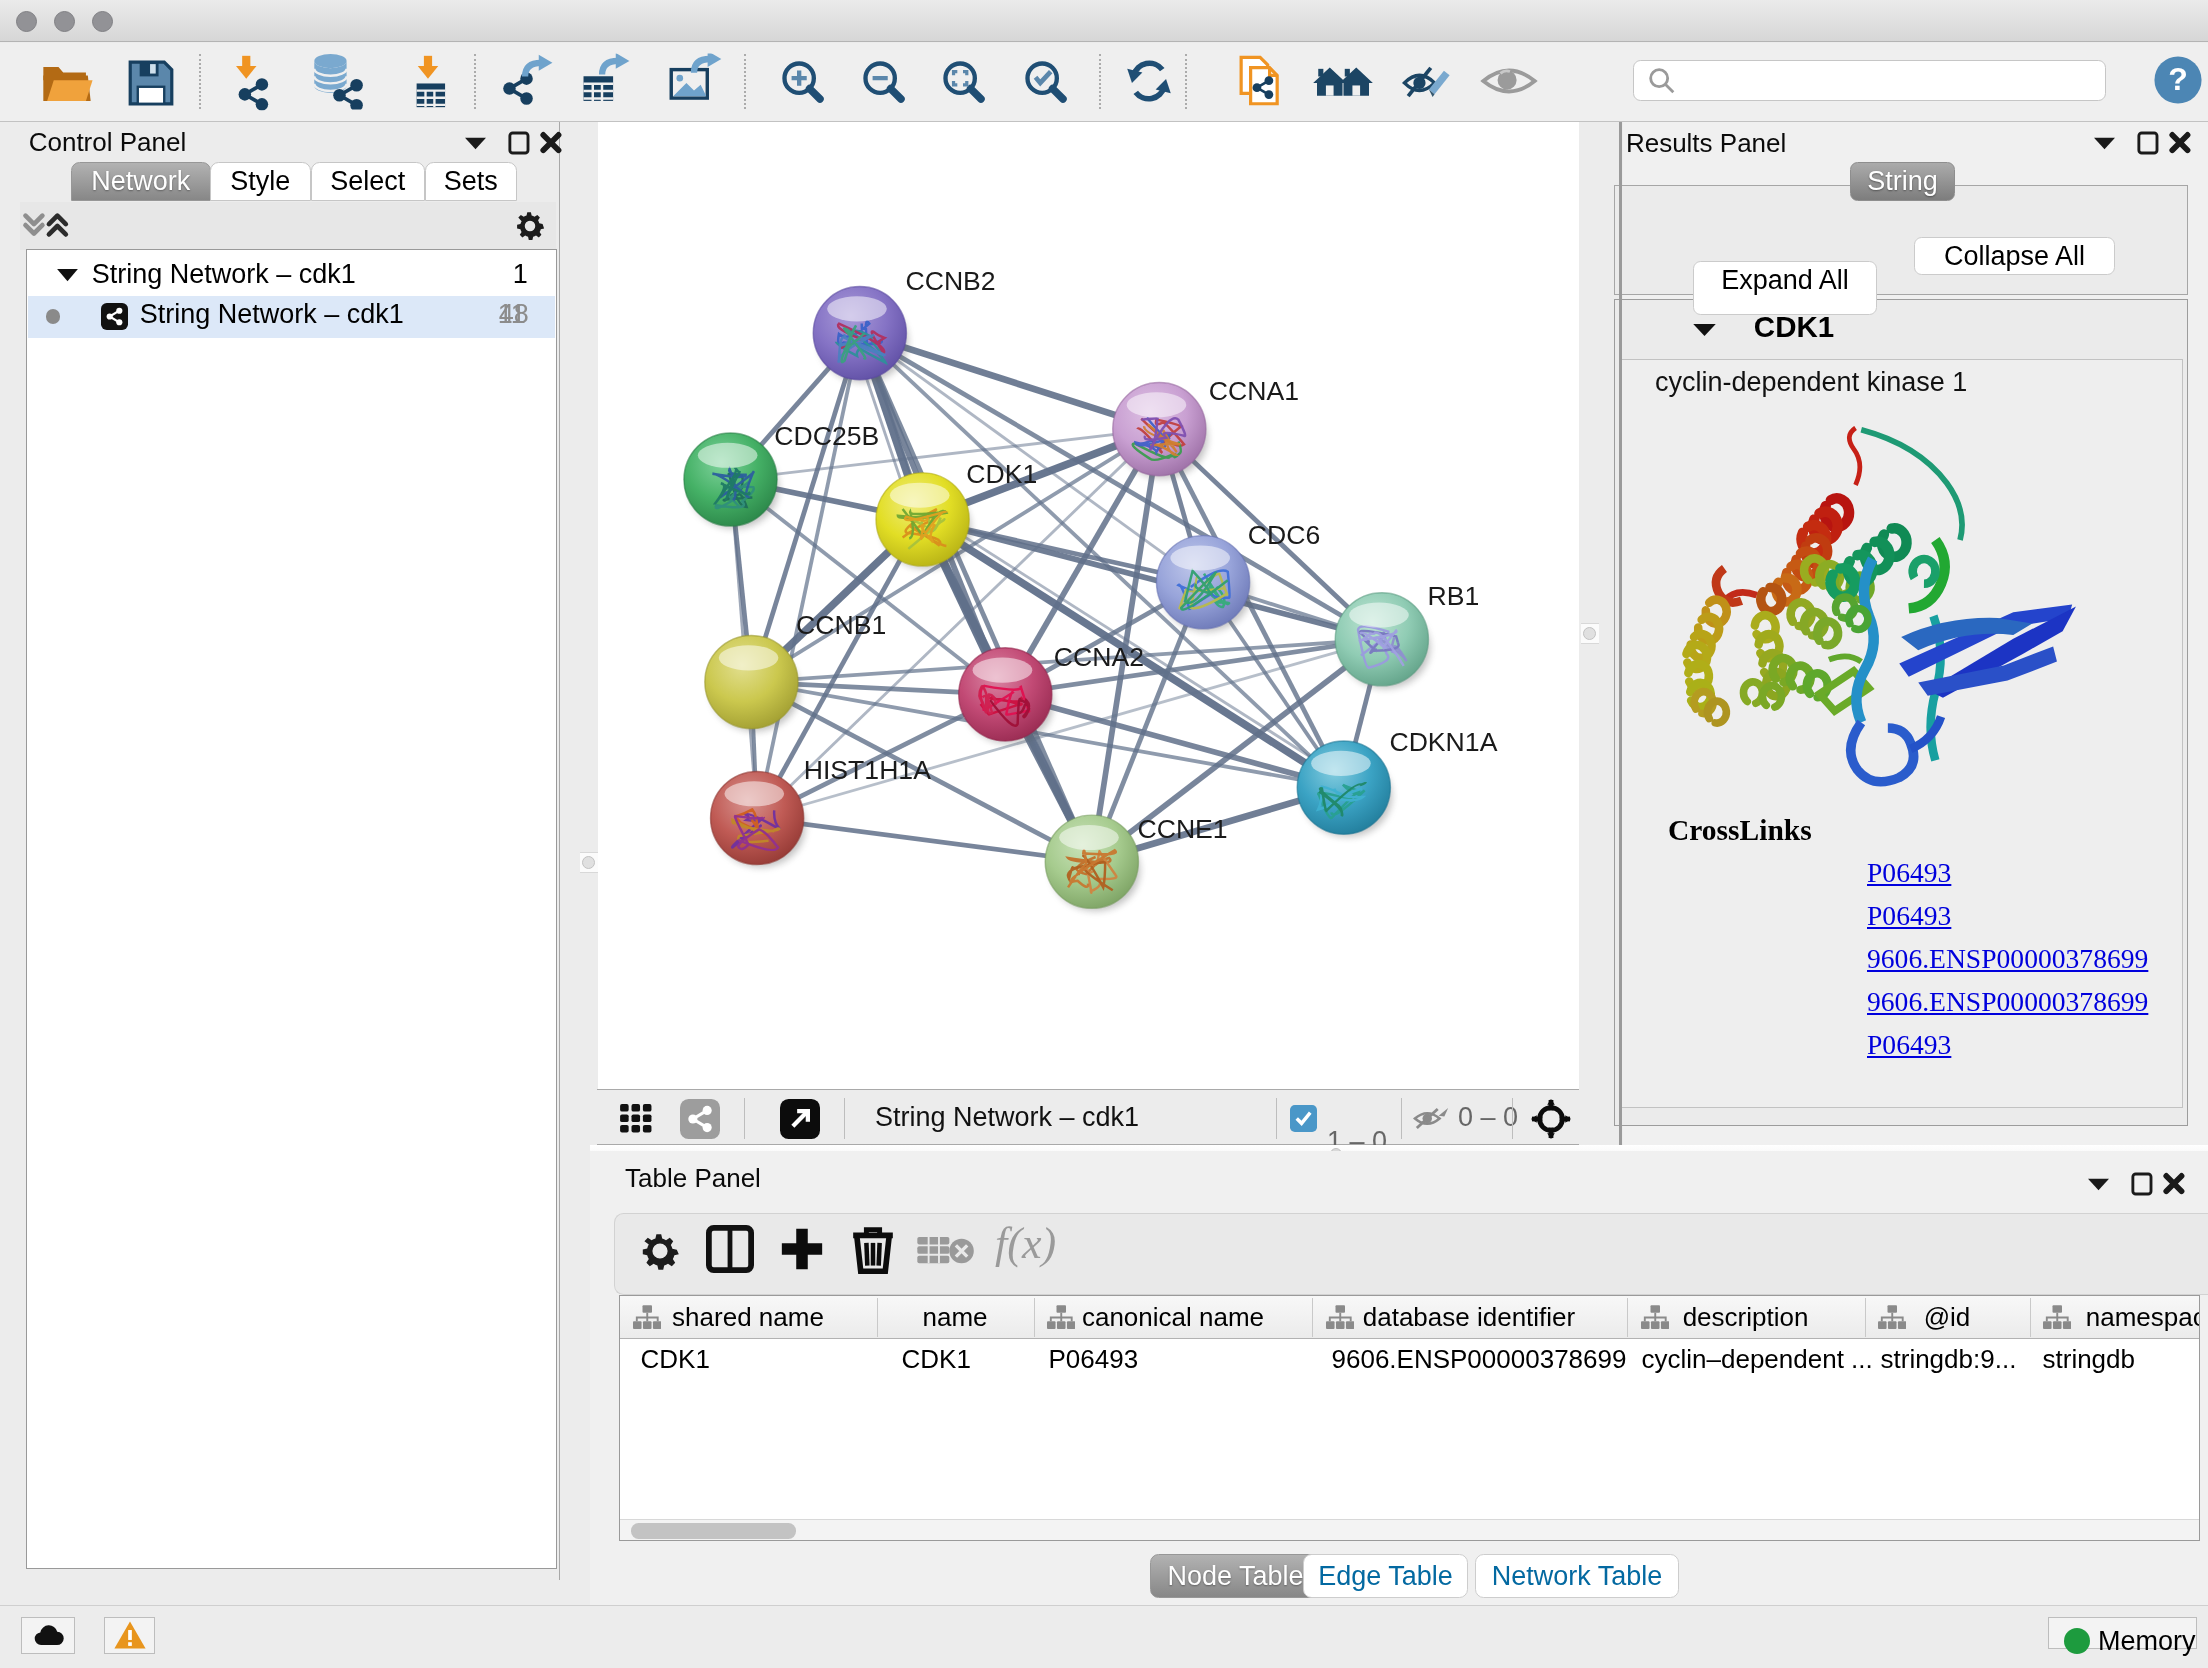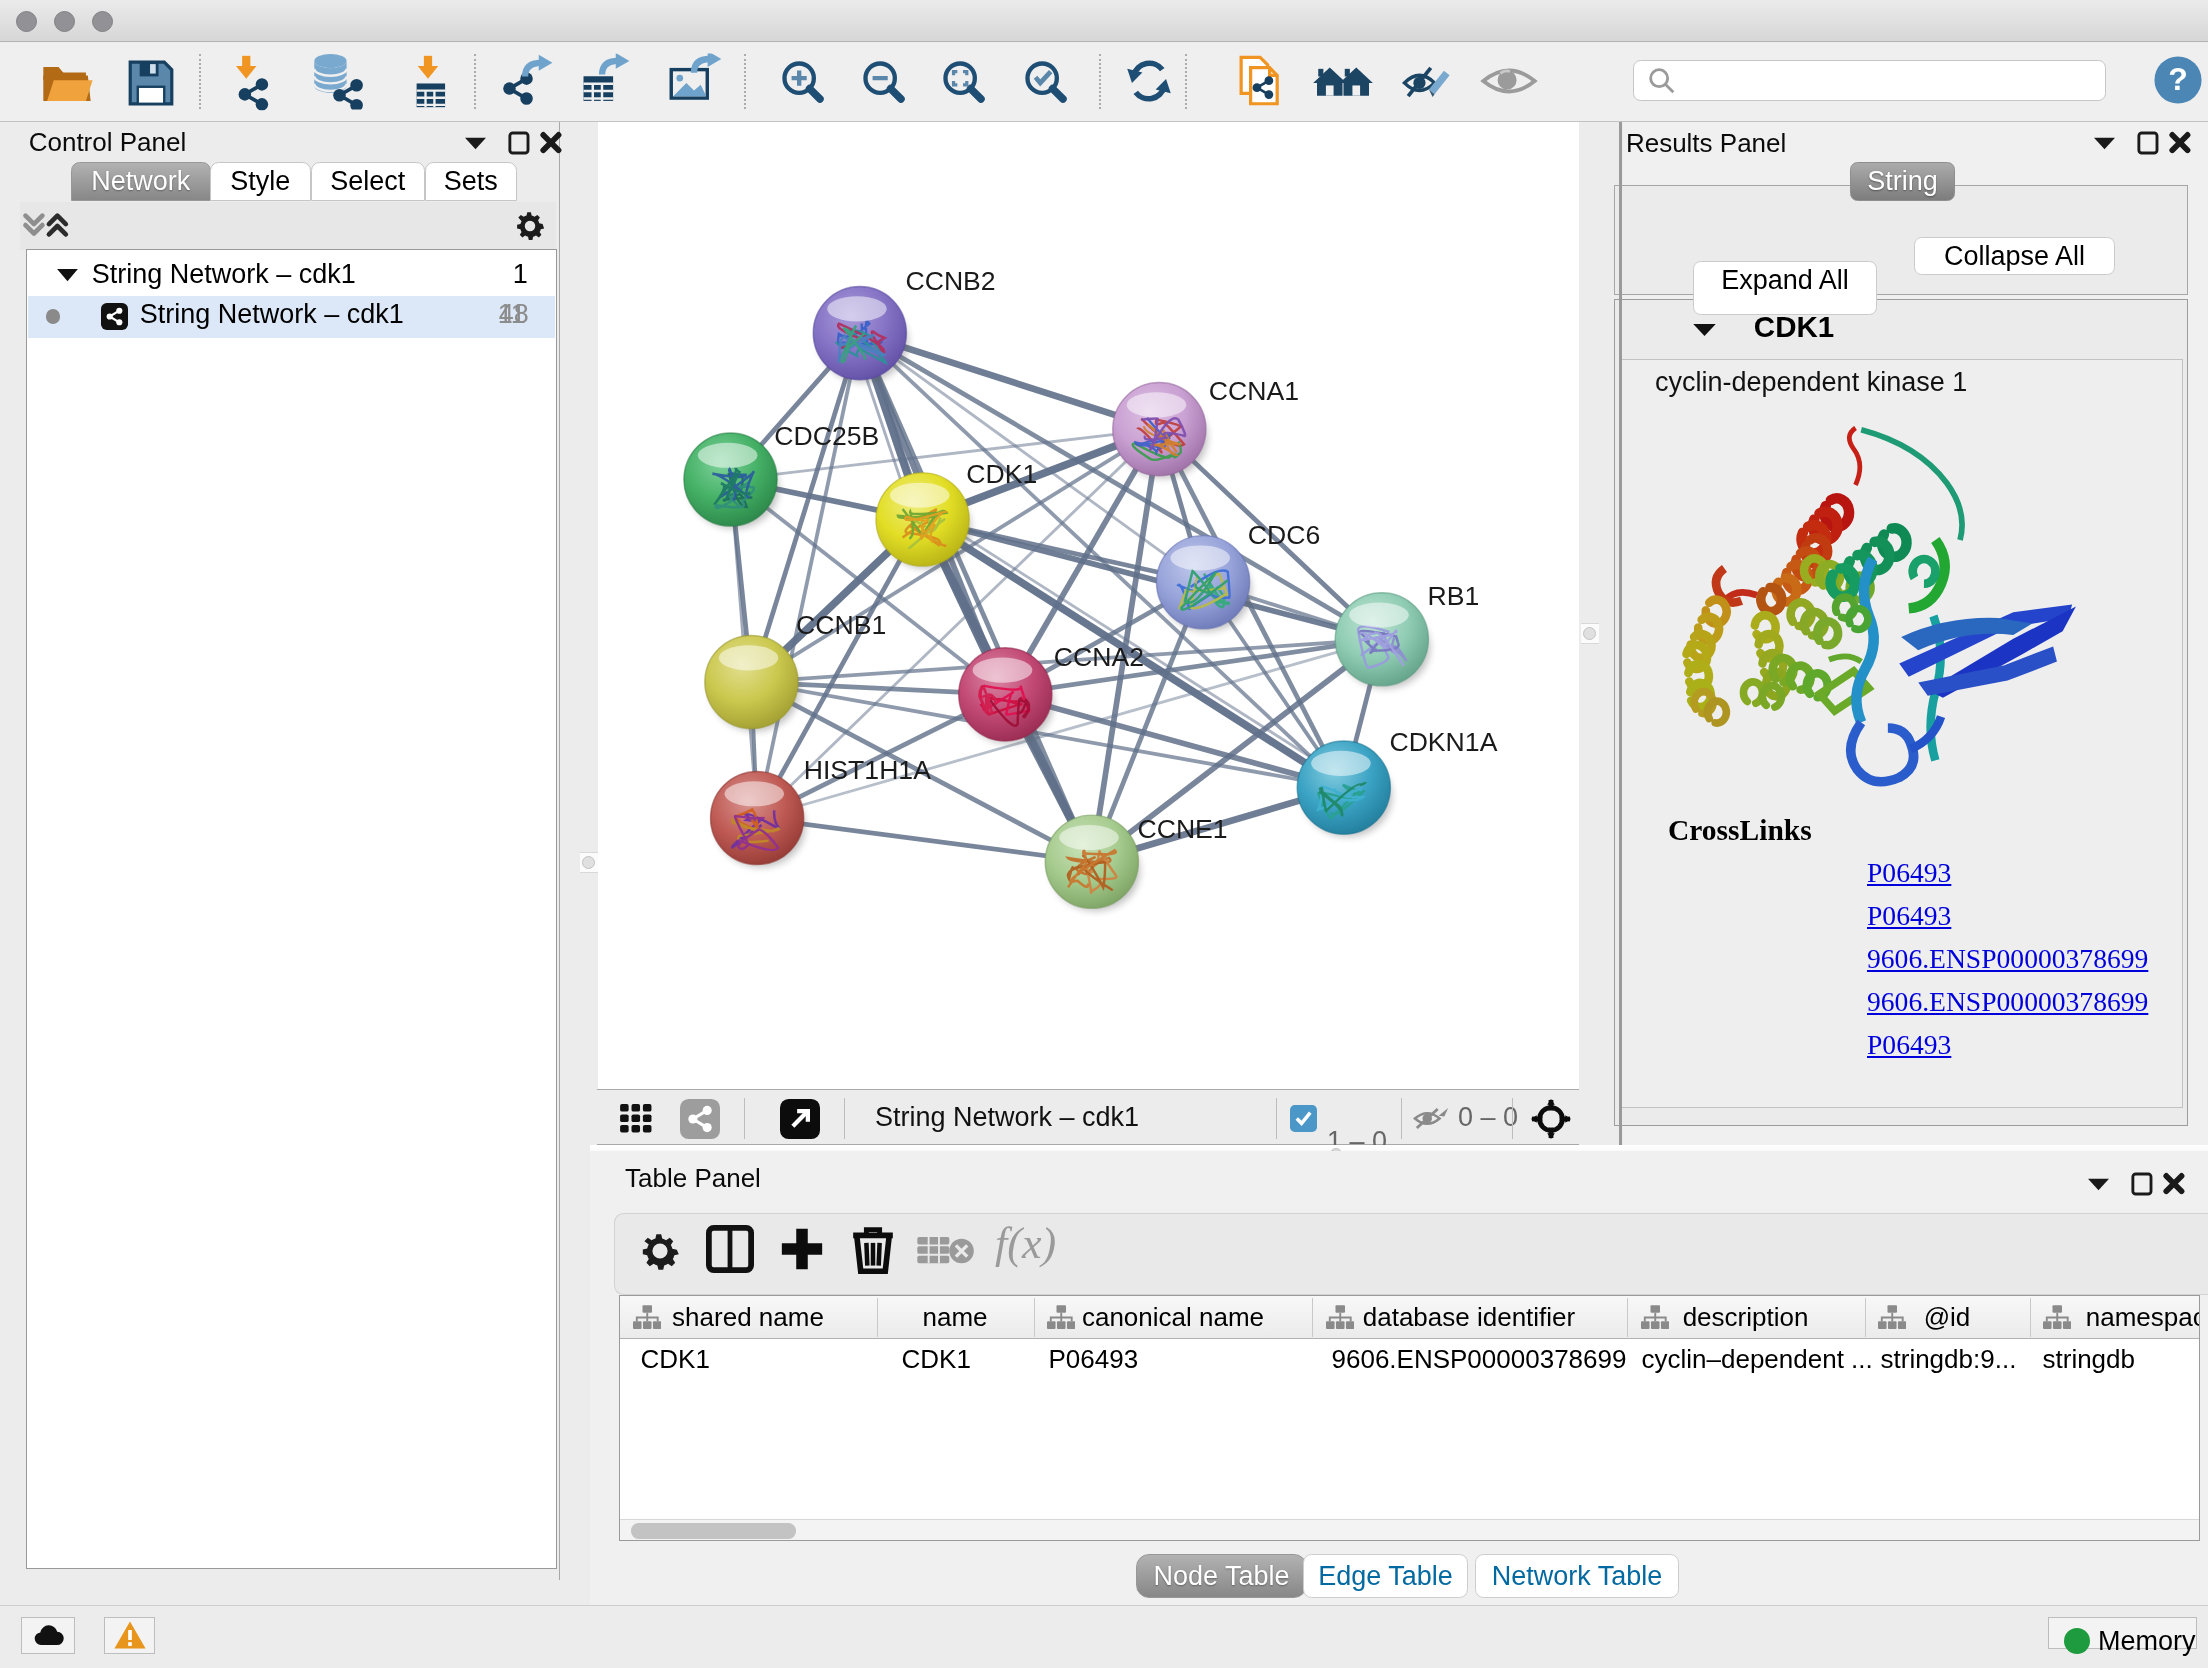--- a/index.html
+++ b/index.html
@@ -821,21 +821,21 @@
 <div class="td" style="left:282px;">CDK1</div>
 <div class="td" style="left:429px;">P06493</div>
 <div class="td" style="left:712px;">9606.ENSP00000378699</div>
 <div class="td" style="left:1022px;">cyclin–dependent ...</div>
 <div class="td" style="left:1261px;">stringdb:9...</div>
 <div class="td" style="left:1423px;">stringdb</div>
     <div id="hscroll">
         <div id="hthumb"></div>
       </div>
   </div>
-  <div class="btab tabsel" style="left:546px; top:403px; width:171px; line-height:42px;border-radius:13px;">Node Table</div>
+  <div class="btab tabsel" style="left:560px; top:403px; width:171px; line-height:42px;">Node Table</div>
   <div class="btab" style="left:713px; top:403px; width:165px; line-height:42px;">Edge Table</div>
   <div class="btab" style="left:885px; top:403px; width:204px; line-height:42px;">Network Table</div>
 </div>
 
 <div id="statusbar">
   <div class="sbtn" style="left:21px; top:10.5px; width:54px; height:37px;">
     <svg width="38" height="27" viewBox="0 0 24 16" style="position:absolute;left:7.6px;top:4.8px">
       <path fill="#111" d="M7 14 a4 4 0 0 1 -0.5 -7.97 A5.5 5.5 0 0 1 17.2 5.6 A3.6 3.6 0 0 1 17 14 Z"></path>
     </svg>
   </div>

